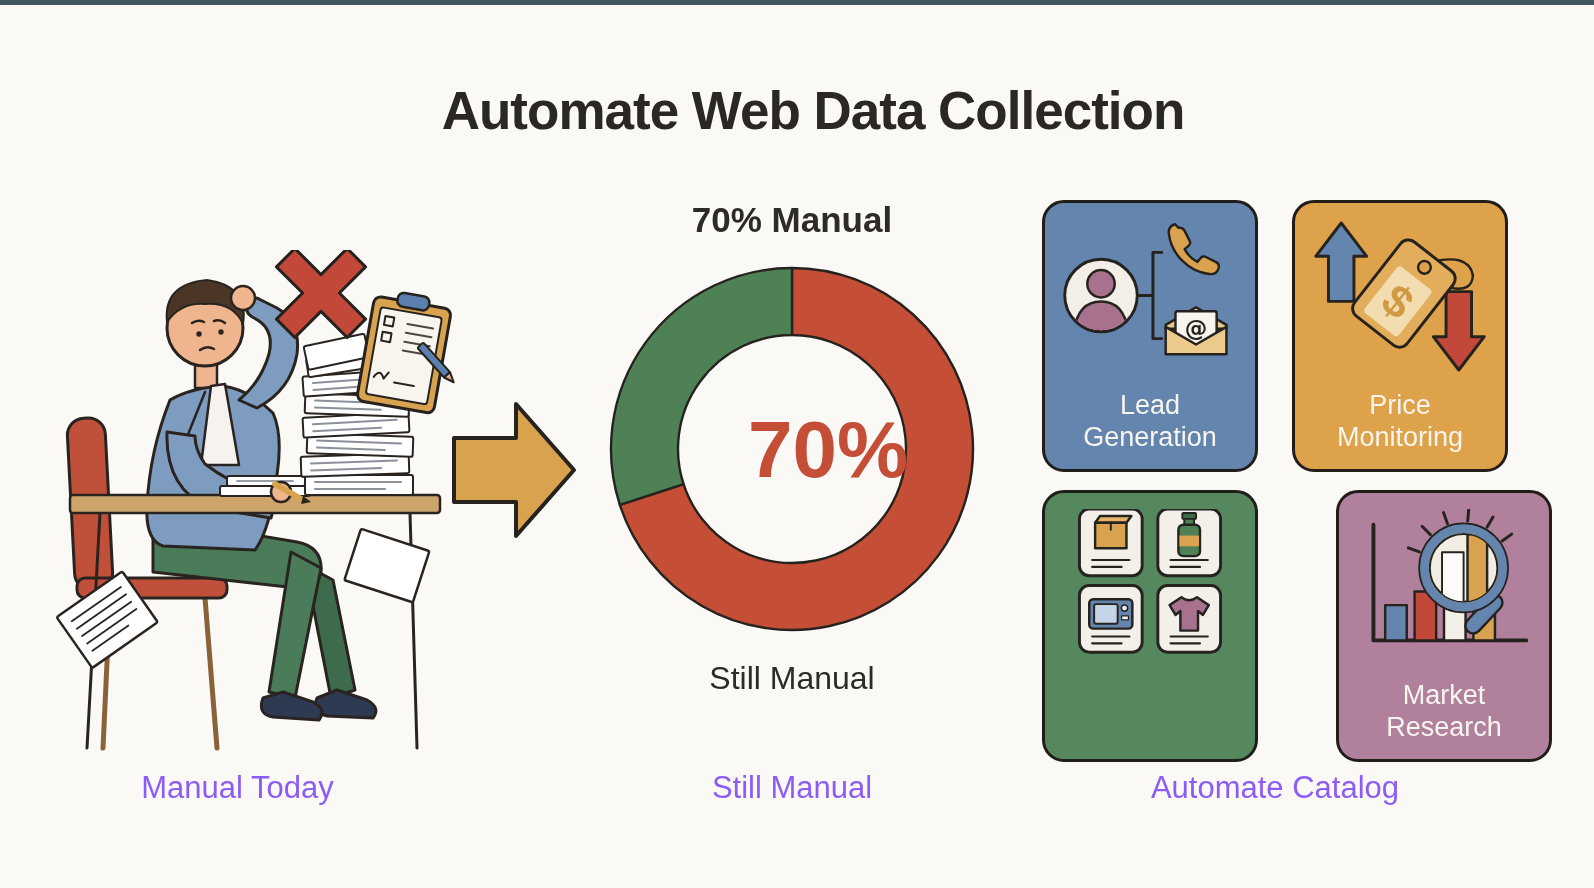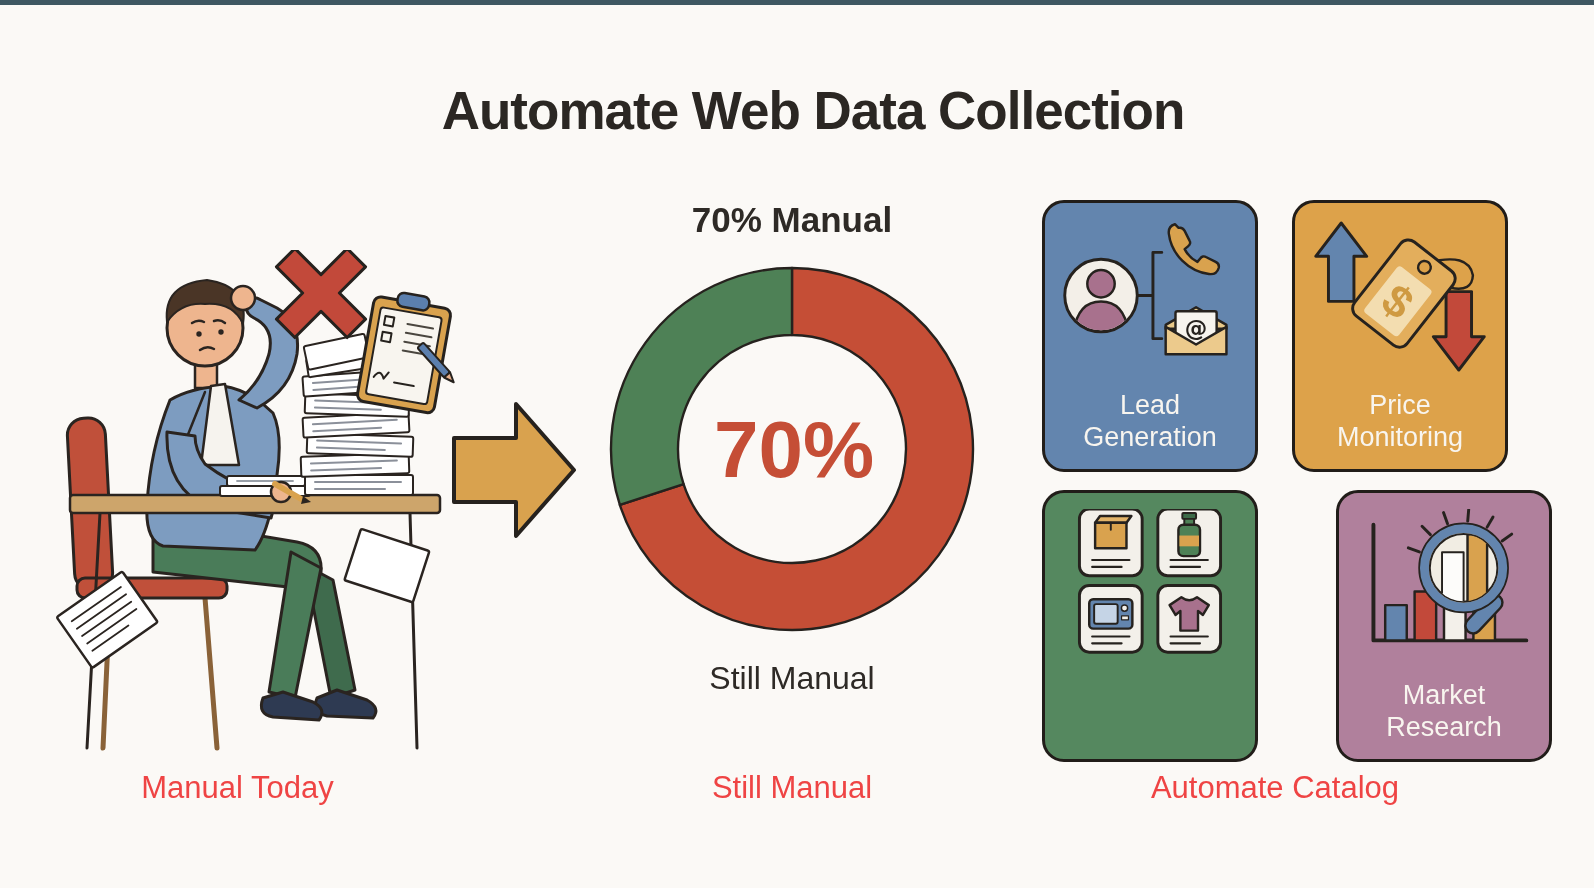--- a/index.html
+++ b/index.html
@@ -10,37 +10,37 @@
   }
   .top-edge { position:absolute; top:0; left:0; width:100%; height:5px; background:#3f5862; }
 
   .title {
     position:absolute; top:64px; left:0; width:100%; margin:16px;
     text-align:center; font-size:53px; font-weight:800; letter-spacing:-1px; color:#2b2723;
   }
 
   .caption {
     position:absolute; top:770px; text-align:center;
-    font-size:31px; font-weight:500; color:#ef4444;
+    font-size:31px; font-weight:500; color:#8b5cf6;
   }
   #caption-left   { left:35px;   width:405px; }
   #caption-center { left:592px;  width:400px; }
   #caption-right  { left:1025px; width:500px; }
 
   .illustration { position:absolute; left:55px; top:250px; }
 
   .arrow-svg { position:absolute; left:452px; top:400px; }
 
   .donut-heading {
     position:absolute; top:200px; left:592px; width:400px; text-align:center;
     font-size:35px; font-weight:600; color:#2e2a26;
   }
   .donut-svg { position:absolute; left:608px; top:265px; }
   .donut-center {
-    position:absolute; left:610px; top:404px; width:368px; height:92px; line-height:92px;
+    position:absolute; left:644px; top:404px; width:368px; height:92px; line-height:92px;
     text-align:center; font-size:80px; font-weight:700; color:#c54e36;
   }
   .chart-caption {
     position:absolute; top:660px; left:592px; width:400px; text-align:center;
     font-size:32px; font-weight:500; color:#2e2a26;
   }
 
   .tile {
     position:absolute; width:216px; height:272px; box-sizing:border-box;
     border:3px solid #211d19; border-radius:22px;

